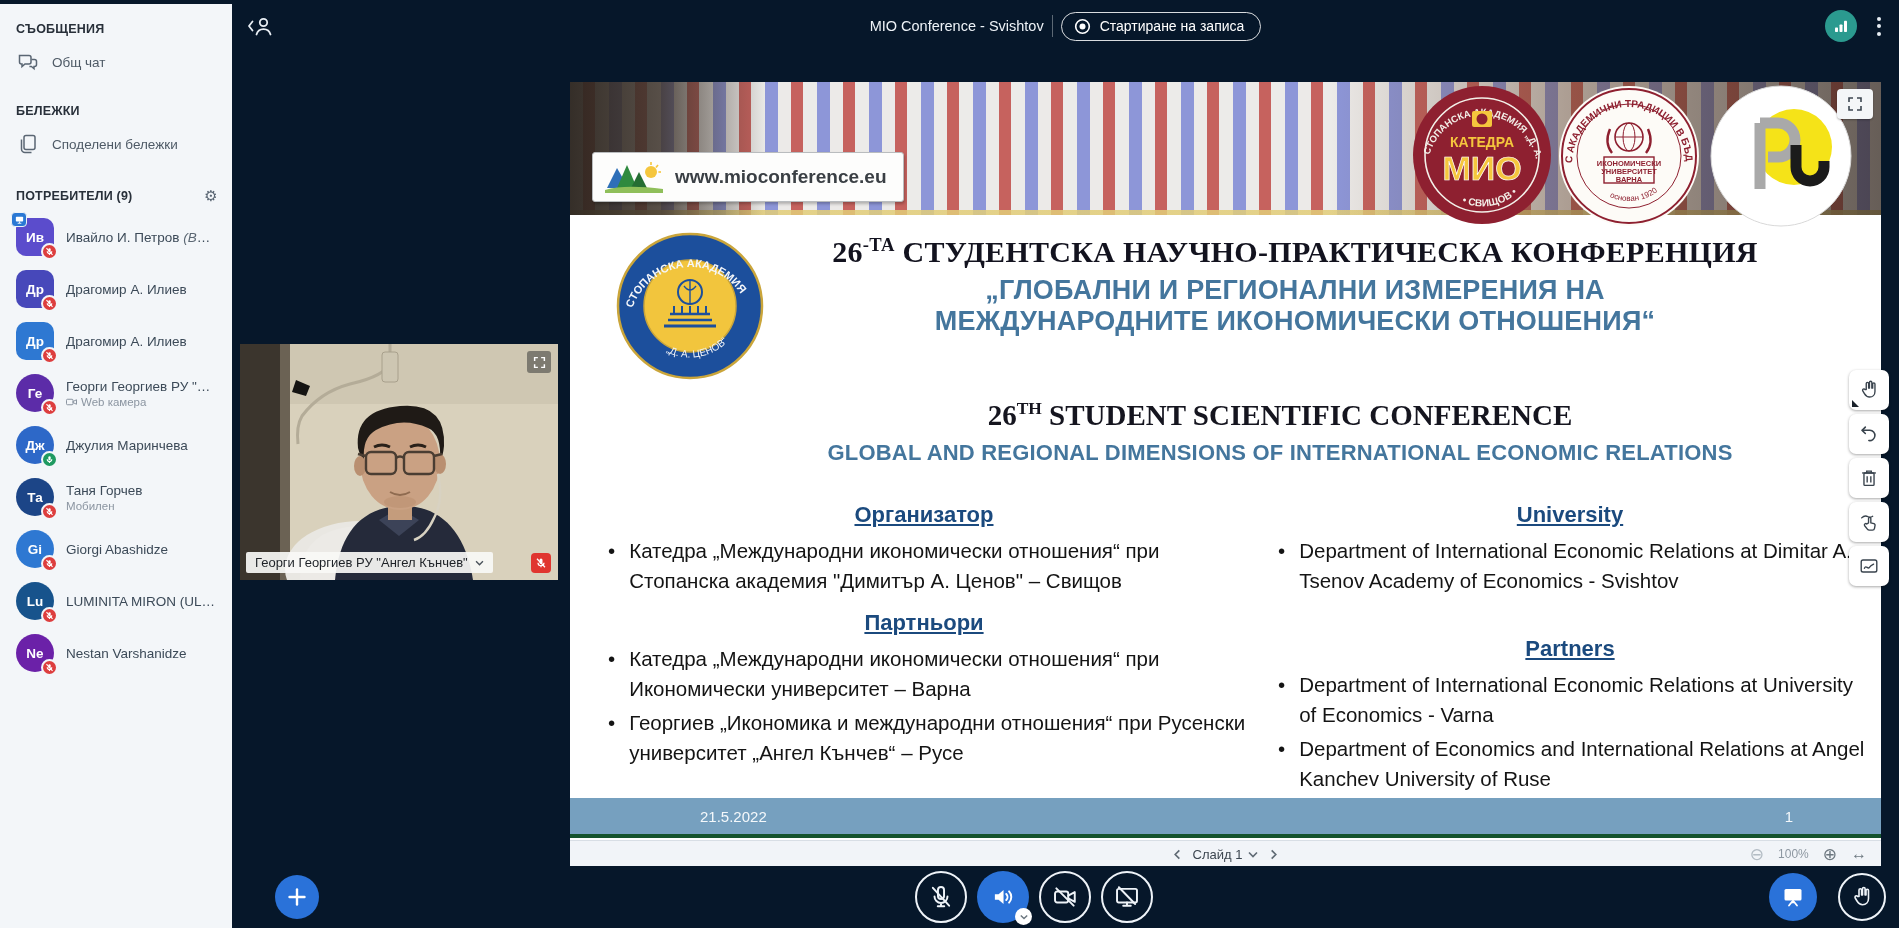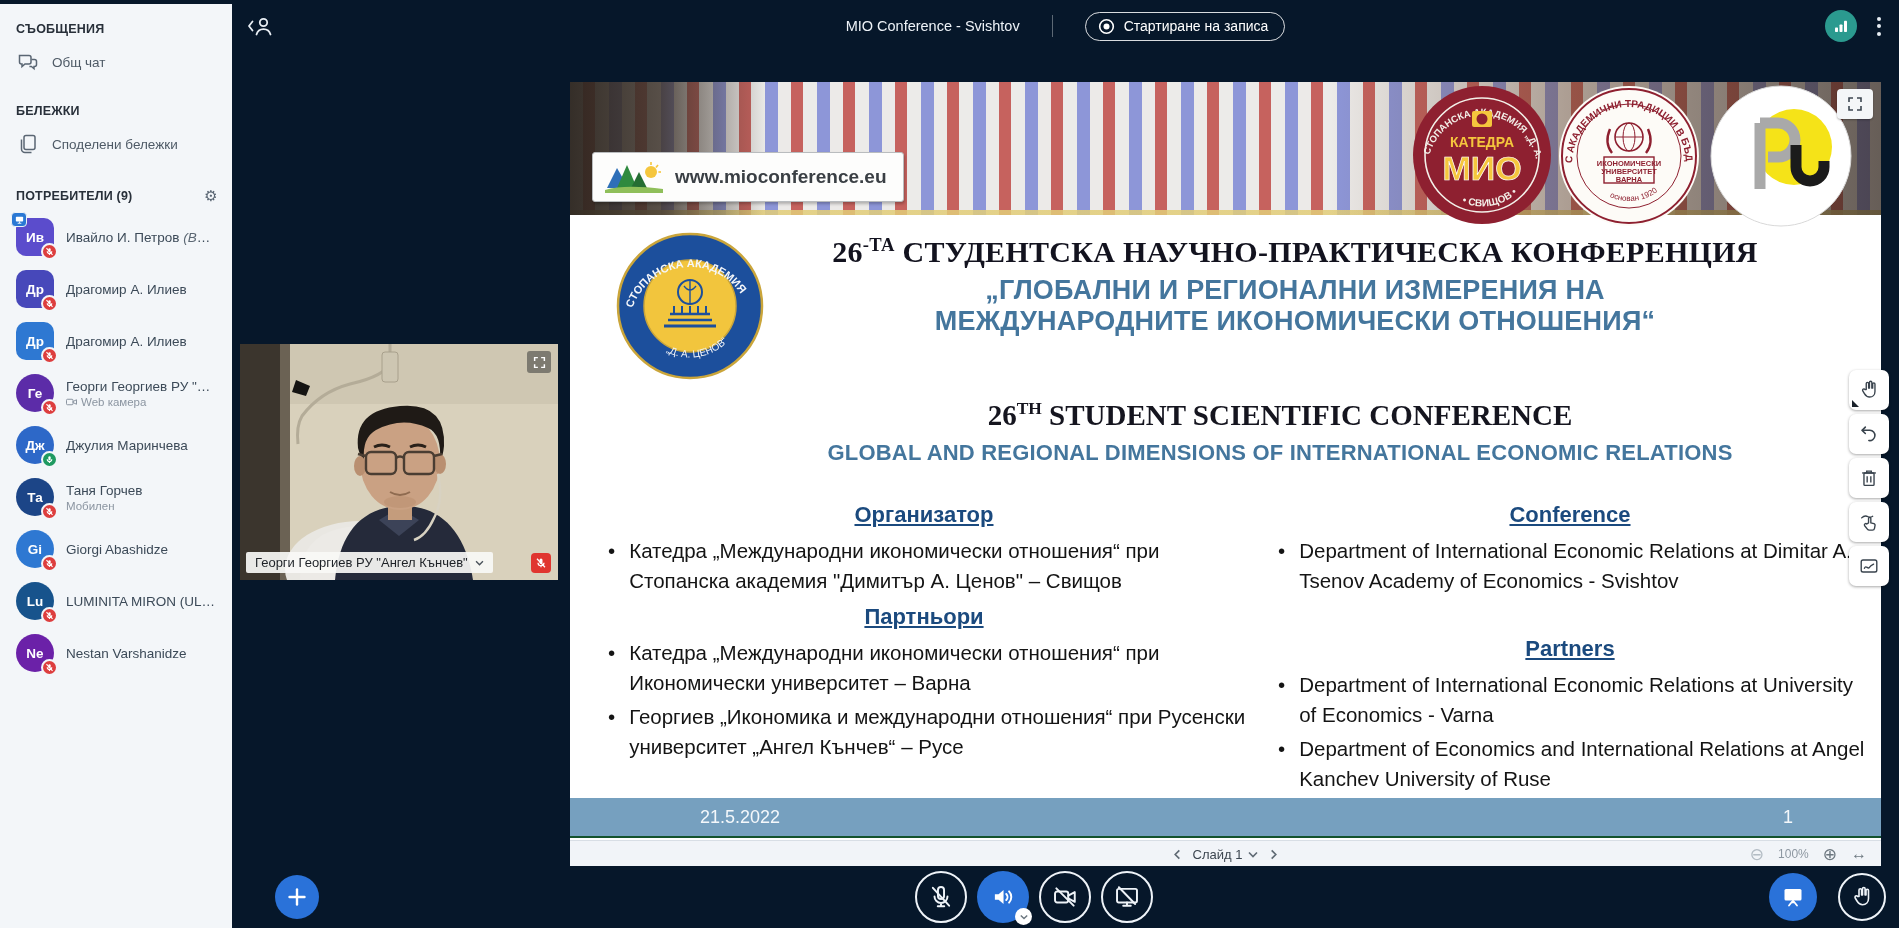--- a/index.html
+++ b/index.html
@@ -29,21 +29,21 @@
          background:#2a78d4;border:1.5px solid #eef2f7;display:flex;align-items:center;justify-content:center;}
   .user-meta{min-width:0;}
   .user-name{color:#3c4a58;font-size:13.5px;white-space:nowrap;overflow:hidden;text-overflow:ellipsis;max-width:158px;}
   .user-name i{color:#5b6773;}
   .user-sub{color:#8b95a1;font-size:11.5px;margin-top:2px;display:flex;align-items:center;gap:4px;}
 
   
   #main{position:absolute;left:232px;top:0;width:1667px;height:928px;}
   #topbar{position:absolute;left:0;top:0;width:100%;height:52px;display:flex;align-items:center;}
   #topbar-left{position:absolute;left:14px;top:0;height:52px;display:flex;align-items:center;cursor:pointer;}
-  #topbar-center{position:absolute;left:0;right:0;top:0;height:52px;display:flex;align-items:center;justify-content:center;gap:32px;}
+  #topbar-center{position:absolute;left:0;right:0;top:0;height:52px;display:flex;align-items:center;justify-content:center;gap:8px;}
   #meeting-title{color:#eef3f8;font-size:14.5px;}
   .tb-divider{width:1px;height:22px;background:rgba(255,255,255,.35);}
   #record-btn{display:flex;align-items:center;gap:9px;border:1px solid rgba(255,255,255,.85);border-radius:999px;
       padding:5px 16px 5px 12px;color:#fff;font-size:14px;cursor:pointer;background:transparent;}
   #topbar-right{position:absolute;right:14px;top:0;height:52px;display:flex;align-items:center;gap:16px;}
   #conn-status{width:32px;height:32px;border-radius:50%;background:#2b9a8f;display:flex;align-items:center;justify-content:center;cursor:pointer;}
   #kebab{display:flex;flex-direction:column;gap:3.5px;padding:4px;cursor:pointer;}
   #kebab span{width:4px;height:4px;border-radius:50%;background:#e8eef4;}
 
   
@@ -71,27 +71,27 @@
   .bg-sub{font-size:27px;color:#44769d;font-weight:700;margin-top:6px;letter-spacing:.2px;}
   .en-block{position:absolute;left:150px;top:316px;width:1120px;text-align:center;}
   .en-title{font-family:"Liberation Serif","DejaVu Serif",serif;font-weight:bold;font-size:29px;color:#15151f;}
   .en-title sup{font-size:60%;}
   .en-sub{font-size:22px;color:#44769d;font-weight:600;margin-top:8px;letter-spacing:.2px;}
 
   .col{position:absolute;top:420px;}
   #col-left{left:30px;width:648px;}
   #col-right{left:700px;width:600px;}
   .col-header{text-align:center;font-size:22px;font-weight:bold;color:#1b4a7e;text-decoration:underline;margin-bottom:8px;}
-  .col-section + .col-section .col-header{margin-top:8px;}
+  .col-section + .col-section .col-header{margin-top:14px;}
   #col-right .col-section + .col-section .col-header{margin-top:40px;}
   .bullet{display:flex;gap:14px;font-size:20.5px;color:#141414;line-height:30px;margin:2px 0 4px 8px;}
   .bullet .dot{flex:none;}
 
-  #date-bar{position:absolute;left:0;top:716px;width:100%;height:40px;background:#76a0bf;border-bottom:2px solid #14532d;
-     color:#f4f8fb;font-size:18px;display:flex;align-items:center;}
+  #date-bar{position:absolute;left:0;top:716px;width:100%;height:40px;background:#76a0bf;border-bottom:4px solid #14532d;
+     color:#f4f8fb;font-size:15px;display:flex;align-items:center;}
   #date-bar .date{position:absolute;left:130px;}
   #date-bar .page{position:absolute;right:88px;}
   #slide-controls{position:absolute;left:0;top:758px;width:100%;height:26px;background:#f1f4f8;border-top:1px solid #d8dee5;}
   #slide-nav{position:absolute;left:0;right:0;top:0;height:26px;display:flex;align-items:center;justify-content:center;gap:10px;color:#3c4650;font-size:13px;}
   #slide-nav .chev{display:flex;align-items:center;cursor:pointer;}
   #slide-label-wrap{display:flex;align-items:center;gap:6px;cursor:pointer;}
   #zoom-controls{position:absolute;right:14px;top:0;height:26px;display:flex;align-items:center;gap:14px;color:#6d7880;}
   .zoomglyph{font-size:17px;line-height:1;cursor:pointer;}
   .zoomglyph.dim{color:#b3bcc4;}
   #zoom-level{font-size:12px;color:#8d97a1;}
@@ -468,21 +468,21 @@
                 <span class="txt">Катедра „Международни икономически отношения“ при Икономически университет – Варна</span>
               </div>
               <div class="bullet">
                 <span class="dot">•</span>
                 <span class="txt">Георгиев „Икономика и международни отношения“ при Русенски университет „Ангел Кънчев“ – Русе</span>
               </div>
             </div>
           </div>
         <div class="col" id="col-right">
             <div class="col-section">
-              <div class="col-header">Conference</div>
+              <div class="col-header">University</div>
               <div class="bullet">
                 <span class="dot">•</span>
                 <span class="txt">Department of International Economic Relations at Dimitar A. Tsenov Academy of Economics - Svishtov</span>
               </div>
             </div>
             <div class="col-section">
               <div class="col-header">Partners</div>
               <div class="bullet">
                 <span class="dot">•</span>
                 <span class="txt">Department of International Economic Relations at University of Economics - Varna</span>

